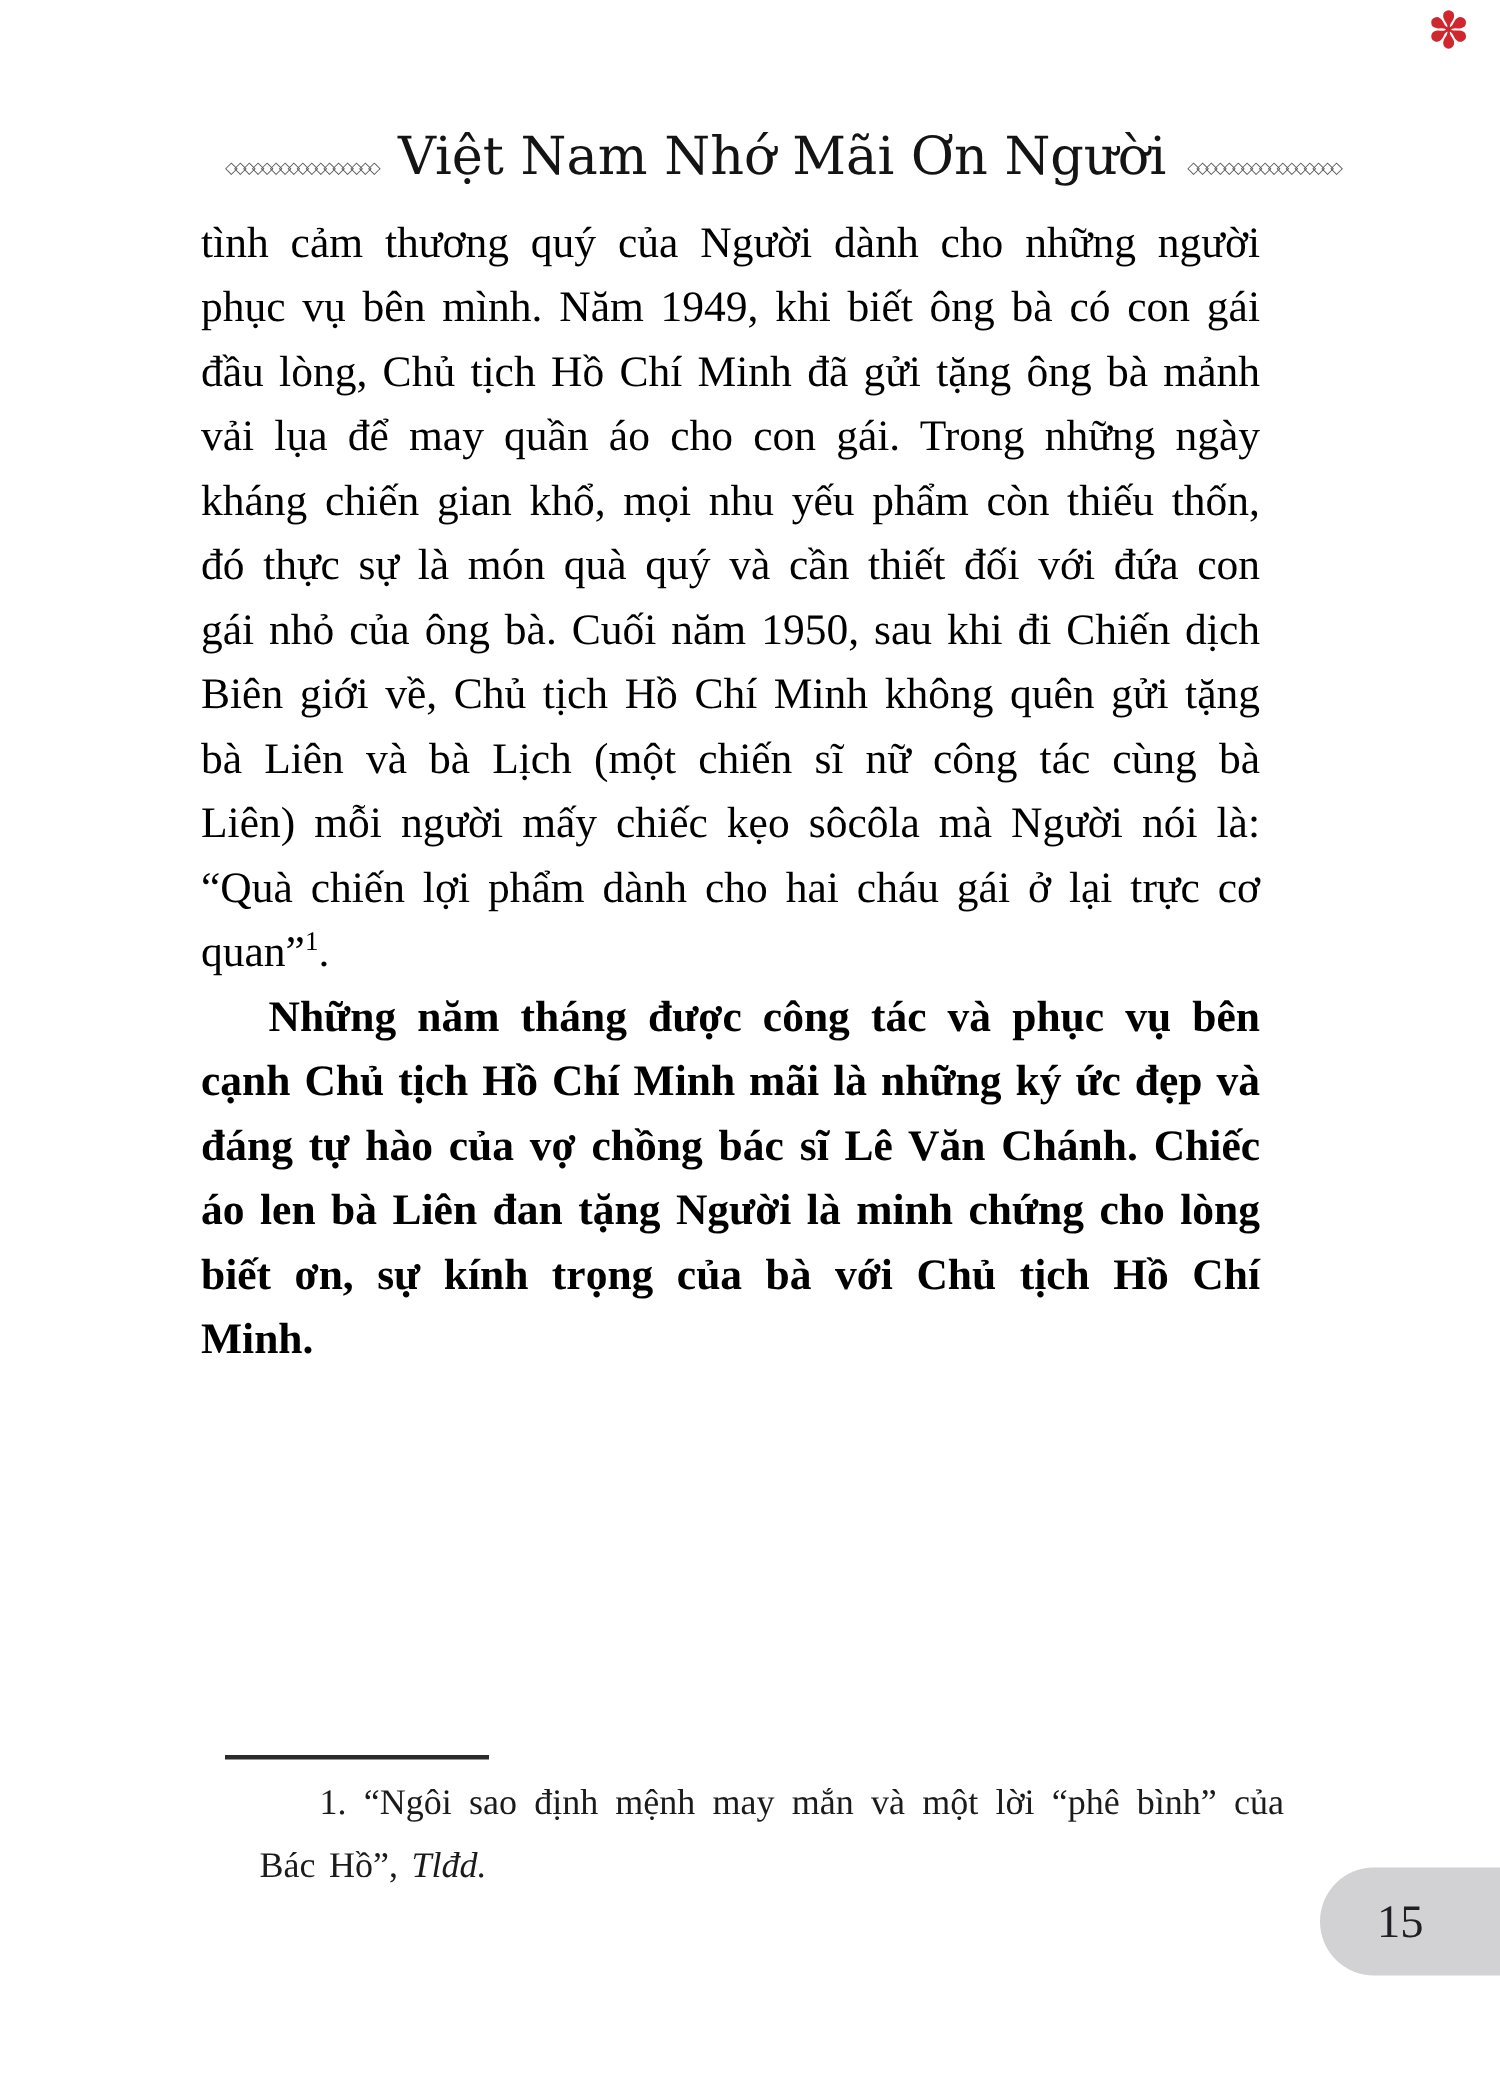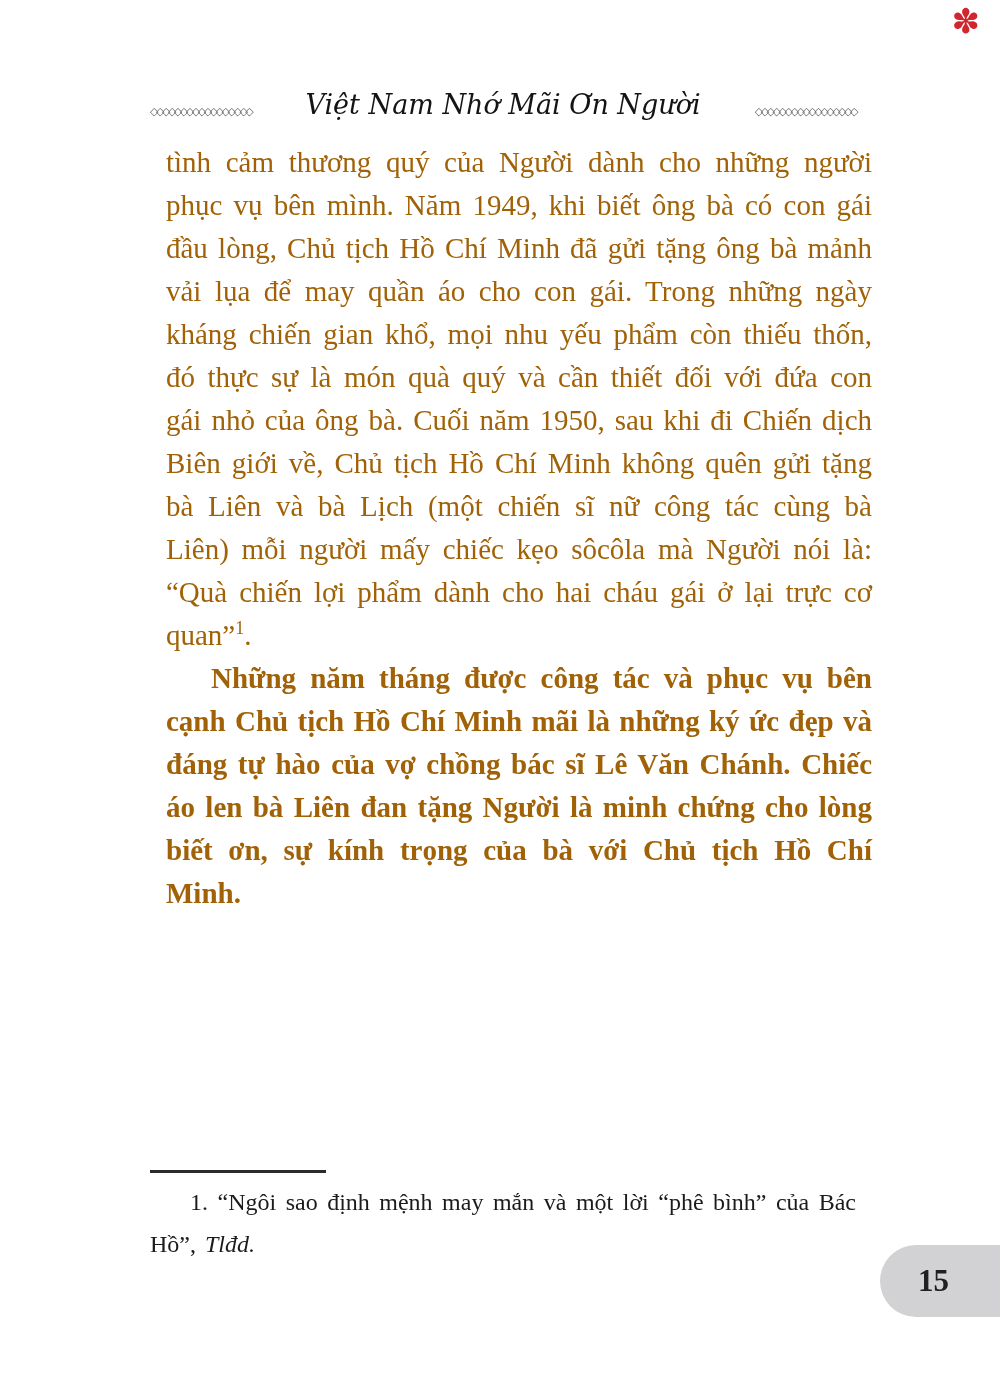--- a/index.html
+++ b/index.html
@@ -44,39 +44,38 @@
   .chain-ornament {
     color: #5a5a5a;
     font-family: "DejaVu Sans", sans-serif;
     font-size: 11px;
     letter-spacing: -2.5px;
     white-space: nowrap;
     transform: translateY(6px);
   }
   .header-title {
     font-family: "DejaVu Serif", serif;
-    font-style: italic;
     font-weight: 500;
-    font-size: 27px;
+    font-size: 35px;
     line-height: 42px;
     color: #141414;
     white-space: nowrap;
     padding: 0 14px;
   }
 
   
   .page-body {
     position: absolute;
     top: 141px;
-    left: 166px;
+    left: 134px;
     width: 706px;
     font-size: 29px;
     line-height: 43px;
     text-align: justify;
-    color: #a16207;
+    color: #000000;
     word-spacing: 2px;
   }
   .para { margin: 0; }
   .para.indented { text-indent: 45px; font-weight: bold; }
   .footnote-ref {
     font-size: 18px;
     line-height: 0;
     vertical-align: super;
   }
 
@@ -92,39 +91,40 @@
     border-top: 3px solid #2b2b2b;
     margin-bottom: 8px;
   }
   .footnote-text-block {
     font-size: 24px;
     line-height: 42px;
     text-align: justify;
     text-indent: 40px;
     color: #1b1b1b;
     word-spacing: 3px;
+    margin-left: 23px;
   }
   .footnote-source { font-style: italic; }
 
   
   .page-number-pill {
     position: absolute;
     top: 1245px;
     right: 0;
     width: 120px;
     height: 72px;
     background: #d2d2d4;
     border-radius: 36px 0 0 36px;
     display: flex;
     align-items: center;
   }
   .page-number {
     padding-left: 38px;
     font-family: "Liberation Serif", serif;
-    font-weight: bold;
+    font-weight: normal;
     font-size: 31px;
     color: #202024;
   }
 </style>
 </head>
 <body>
 
 <div class="page">
 
   <span class="flower-ornament">✽</span>

